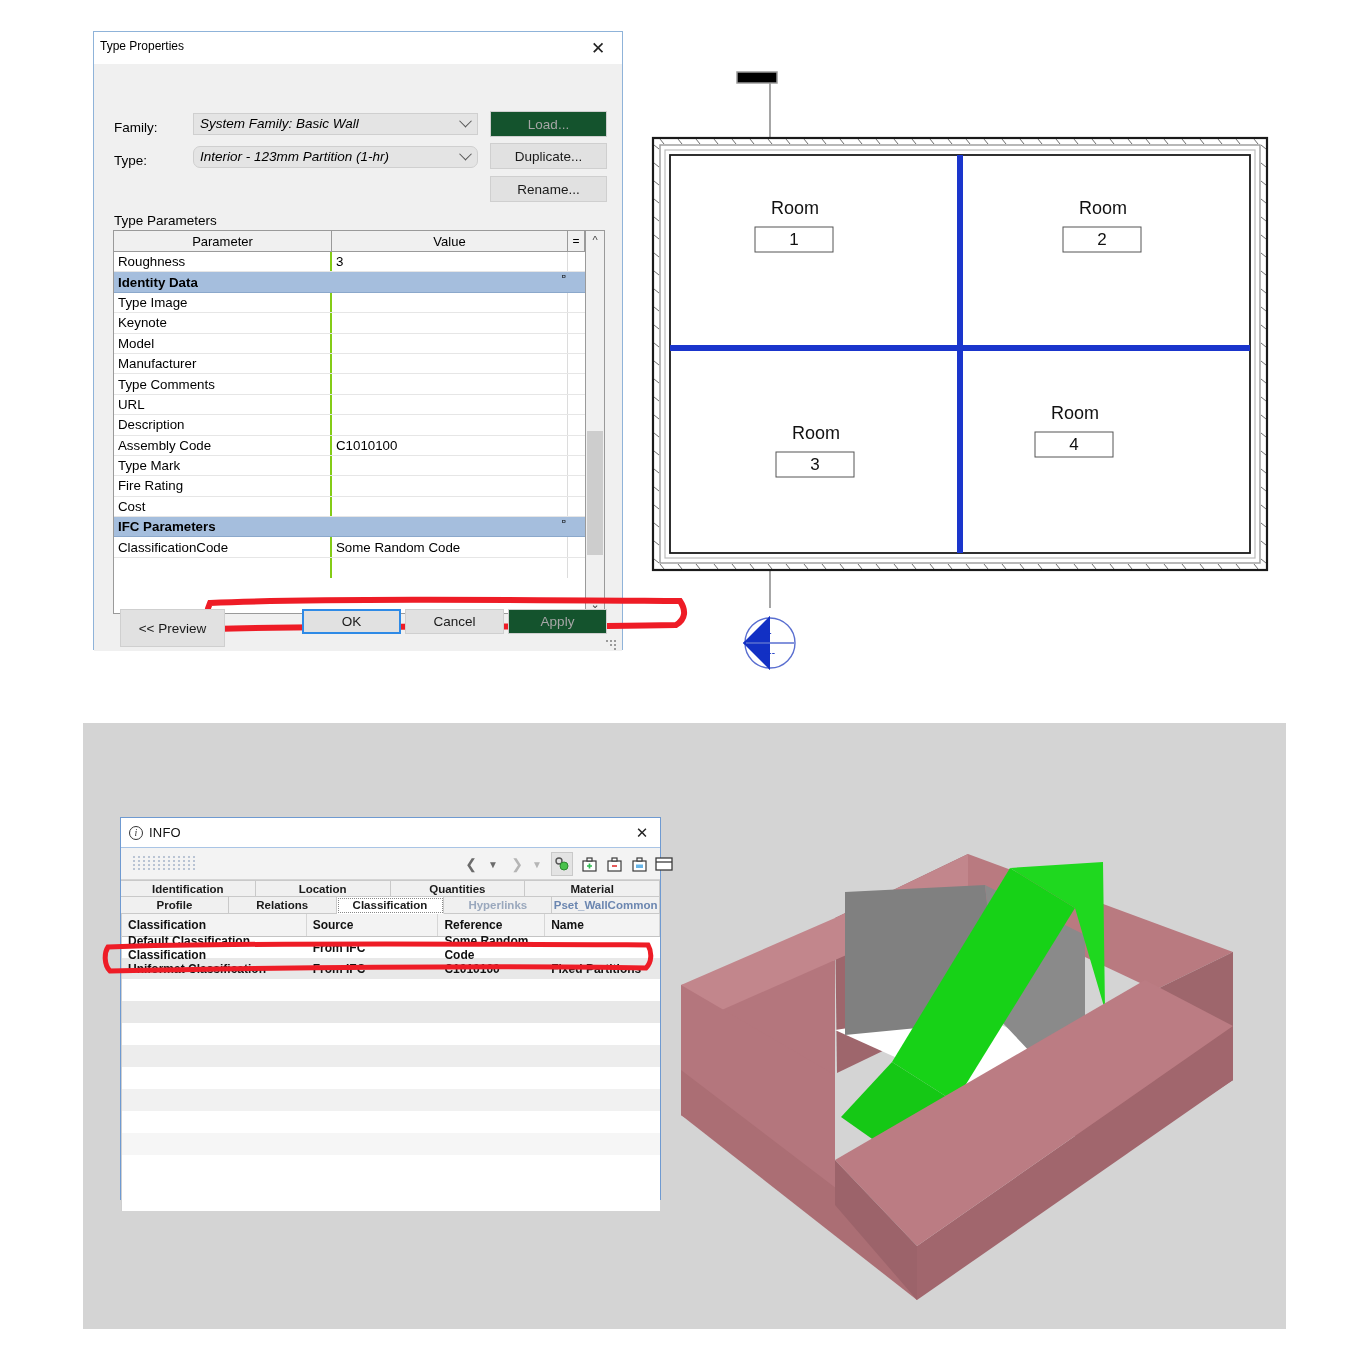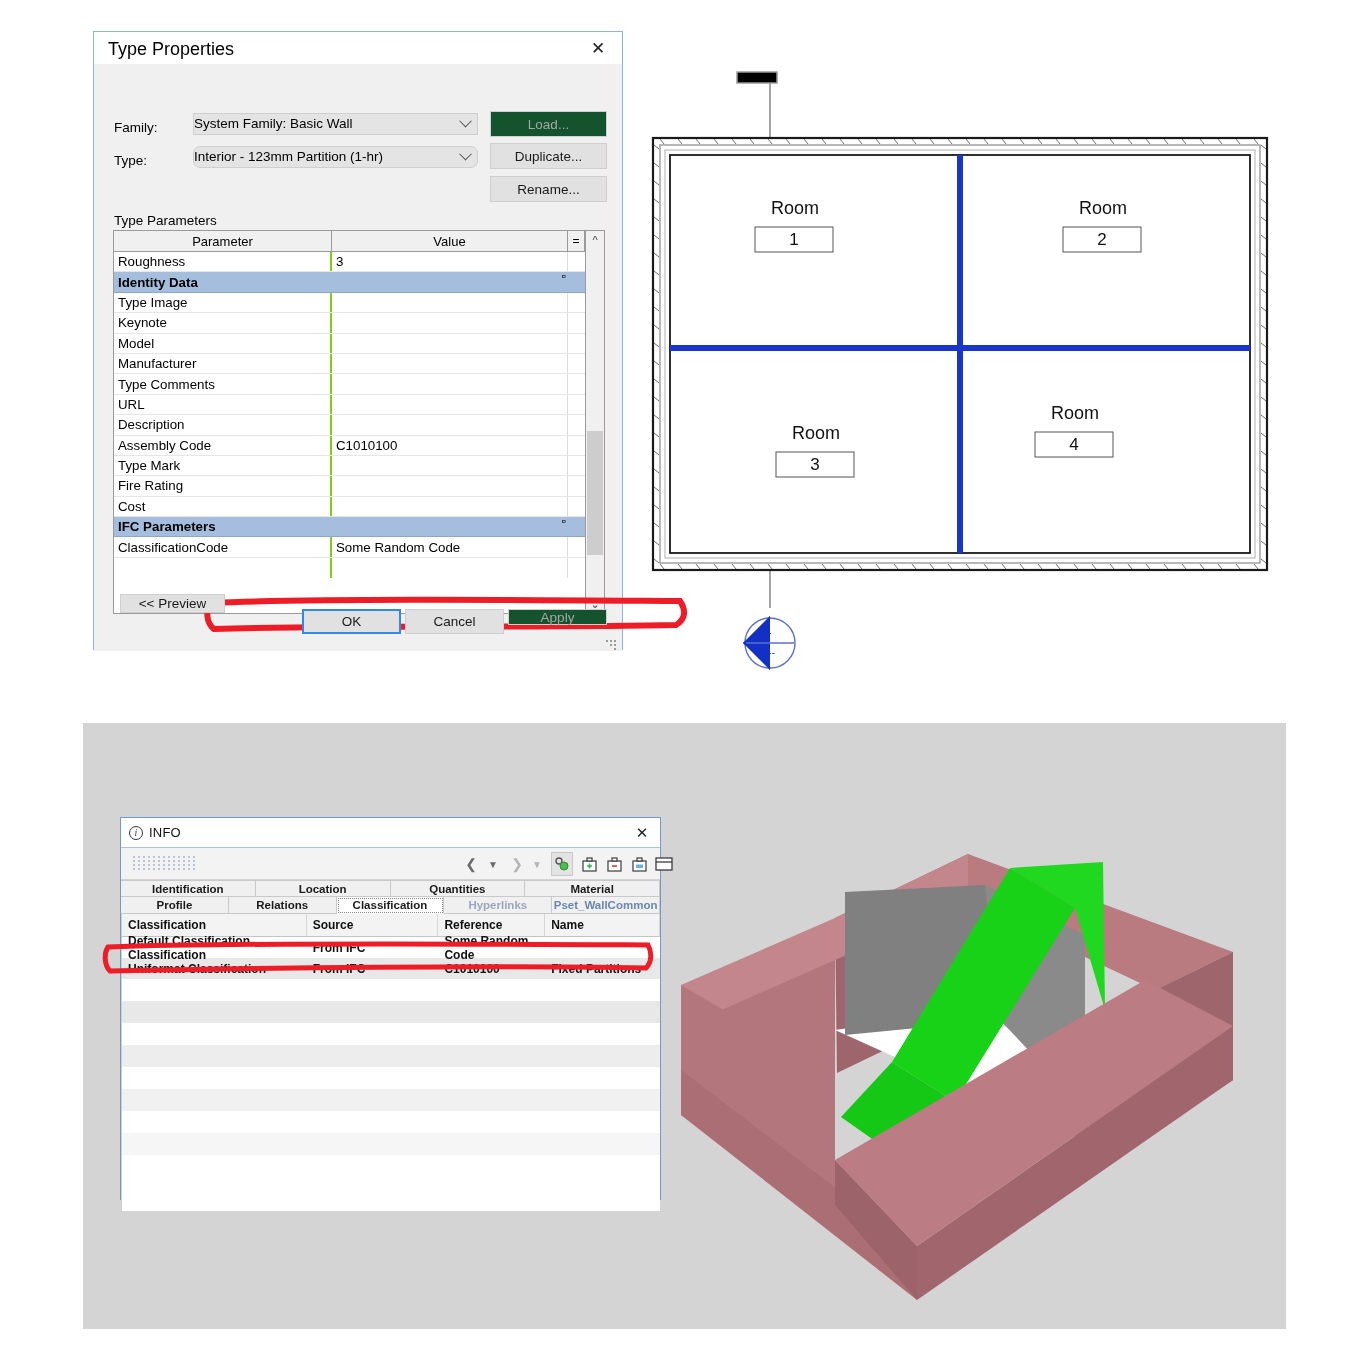--- a/index.html
+++ b/index.html
@@ -15,34 +15,34 @@
   #type-props {
     position:absolute; left:93px; top:31px; width:530px; height:619px;
     background:#f0f0f0; border:1px solid #8fb3d9;
     box-shadow:0 0 0 1px #ffffff inset;
   }
   #tp-titlebar {
     height:32px; background:#ffffff; position:relative;
     border-bottom:1px solid #ffffff;
   }
   #tp-title {
-    position:absolute; left:14px; top:7px; font-size:18px; color:#000;
+    position:absolute; left:6px; top:7px; font-size:12px; color:#000;
   }
   #tp-close {
     position:absolute; right:4px; top:4px; width:40px; height:24px;
     display:flex; align-items:center; justify-content:center;
     font-size:17px; color:#222; cursor:pointer; line-height:1;
   }
   #tp-body { position:relative; height:587px; background:#f0f0f0; }
 
   .tp-label { position:absolute; font-size:13.5px; color:#000; }
   .tp-combo {
     position:absolute; height:22px; background:#e4e4e4;
     border:1px solid #cfcfcf; font-size:13.5px; color:#000;
-    line-height:20px;
+    padding-left:6px; line-height:20px;font-style:italic;
   }
   .tp-combo .arrow {
     position:absolute; right:7px; top:4px; width:9px; height:9px;
     border-right:1.4px solid #555; border-bottom:1.4px solid #555;
     transform:rotate(45deg) translate(-1px,-1px);
   }
   .tp-btn {
     position:absolute; height:26px; background:#e1e1e1;
     border:1px solid #cfcfcf; font-size:13.5px; color:#1a1a1a;
     display:flex; align-items:center; justify-content:center; cursor:pointer;
@@ -321,24 +321,24 @@
       <div class="sb-arrow up">^</div>
       <div id="tp-thumb"></div>
       <div class="sb-arrow down">⌄</div>
     </div>
 
     <svg id="tp-redmark" viewBox="0 0 490 50">
       <path d="M6,16 C120,11 330,13 476,14 C482,23 482,32 472,38 C330,41 140,38 10,42 C2,36 2,24 6,16 Z" fill="none" stroke="#ee1c26" stroke-width="6" stroke-linecap="round"></path>
     </svg>
 
     <div id="tp-footer">
-      <div class="tp-btn" style="left:26px; top:1px; width:105px; height:19px;">&lt;&lt; Preview</div>
+      <div class="tp-btn" style="left:26px; top:16px; width:105px; height:38px;">&lt;&lt; Preview</div>
       <div class="tp-btn" style="left:208px; top:16px; width:99px; height:25px; border:2px solid #2e8ae6;">OK</div>
       <div class="tp-btn" style="left:311px; top:16px; width:99px; height:25px;">Cancel</div>
-      <div class="tp-btn disabled" style="left:414px; top:16px; width:99px; height:16px;">Apply</div>
+      <div class="tp-btn disabled" style="left:414px; top:16px; width:99px; height:25px;">Apply</div>
       <div id="tp-resizer">
           <i style="left: 0px; top: 4px;"></i>
           <i style="left: 4px; top: 4px;"></i>
           <i style="left: 8px; top: 4px;"></i>
           <i style="left: 4px; top: 8px;"></i>
           <i style="left: 8px; top: 8px;"></i>
           <i style="left: 8px; top: 12px;"></i>
         </div>
     </div>
 

